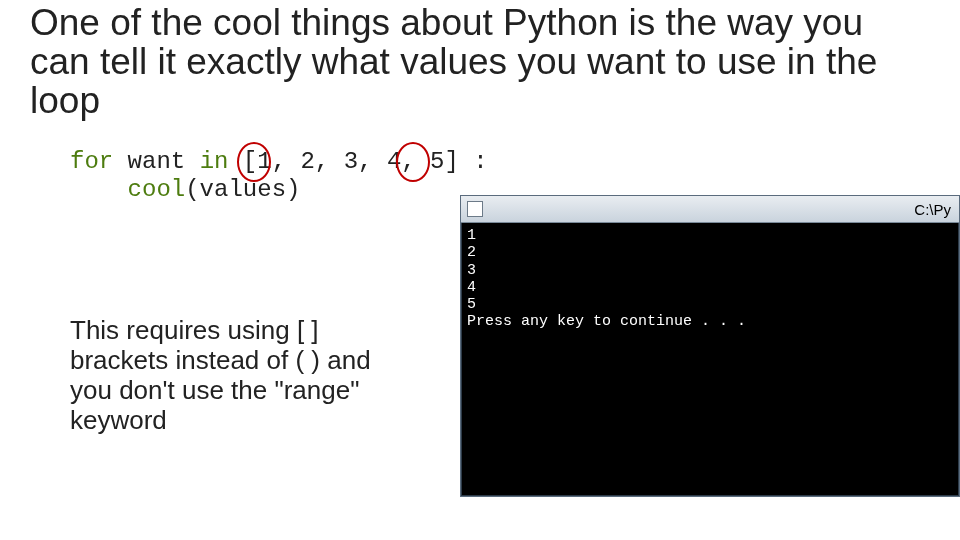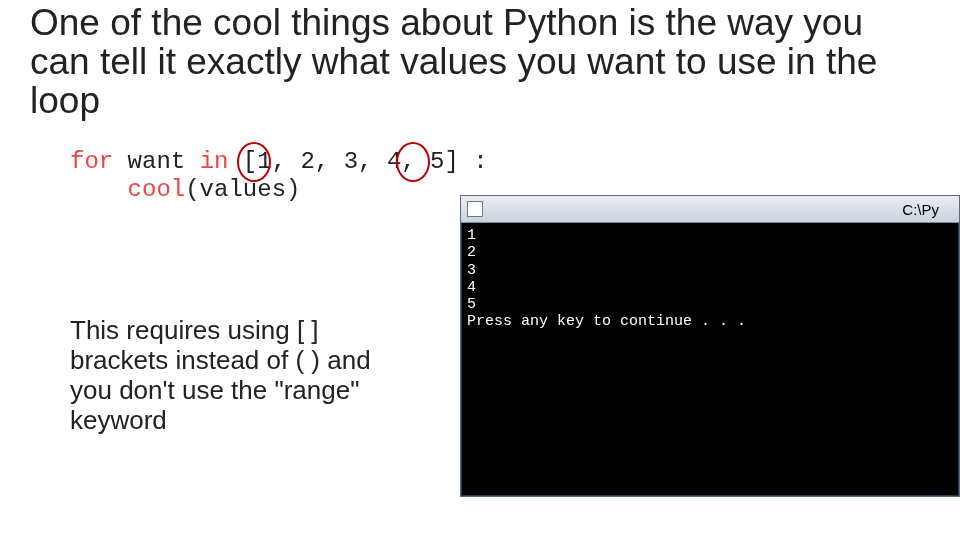--- a/index.html
+++ b/index.html
@@ -1,25 +1,25 @@
 <!DOCTYPE html>
 <html><head>
 <meta charset="utf-8">
 <style>
   html,body{margin:0;padding:0;width:960px;height:540px;background:#fff;font-family:"Segoe UI Light","Segoe UI",Arial,sans-serif;color:#222;overflow:hidden}
   .slide{position:relative;width:960px;height:484px}
   .headline{position:absolute;left:30px;top:4px;width:900px;font-size:37px;line-height:1.05;font-weight:300}
   .code{position:absolute;left:70px;top:148px;font-family:Consolas,"Courier New",monospace;font-size:24px;line-height:1.15;white-space:pre}
-  .code .kw{color:#ef4444}
+  .code .kw{color:#4d7c0f}
   .note{position:absolute;left:70px;top:316px;width:330px;font-size:26px;line-height:1.15;font-weight:300}
   .circle{position:absolute;border:2px solid #c00000;border-radius:50%}
   .term-frame{position:absolute;left:460px;top:195px;width:498px;height:300px;border:1px solid #5a6b7d;background:#000;box-shadow:0 0 0 1px #2c3a48 inset}
   .term-titlebar{height:26px;background:linear-gradient(#e9edf1,#c9d3dd);border-bottom:1px solid #7a8a99;display:flex;align-items:center}
   .term-icon{width:14px;height:14px;margin-left:6px;background:#fff;border:1px solid #6c7a88}
-  .term-title{margin-left:auto;margin-right:20px;font-family:"Segoe UI",Arial,sans-serif;font-size:15px;color:#000}
+  .term-title{margin-left:auto;margin-right:8px;font-family:"Segoe UI",Arial,sans-serif;font-size:15px;color:#000}
   .term-body{padding:4px 6px;font-family:"Lucida Console","Courier New",monospace;font-size:15px;line-height:1.15;color:#fff;white-space:pre}
 </style>
 </head>
 <body>
 <div class="slide">
 
 <div class="headline">One of the cool things about Python is the way you can tell it exactly what values you want to use in the loop</div>
 
 <div class="code"><span class="kw">for</span><span> want </span><span class="kw">in</span><span> [1, 2, 3, 4, 5] :</span>
 <span>    </span><span class="kw">cool</span><span>(values)</span></div>

